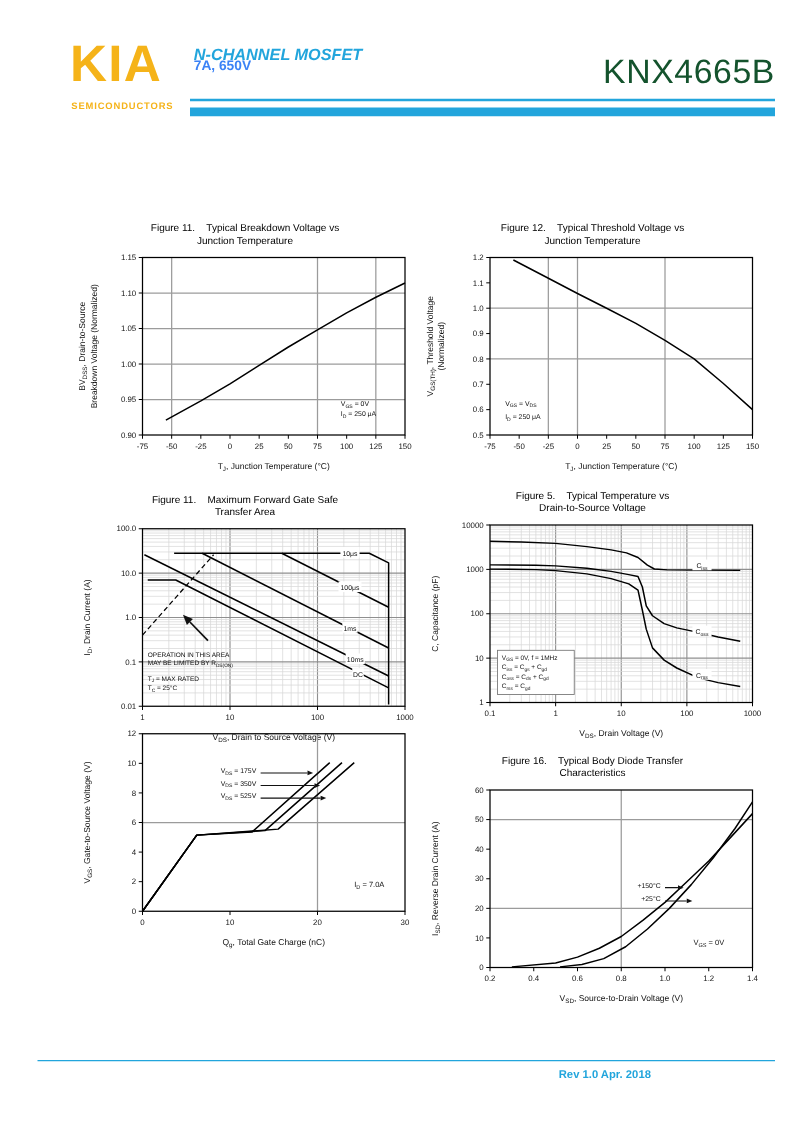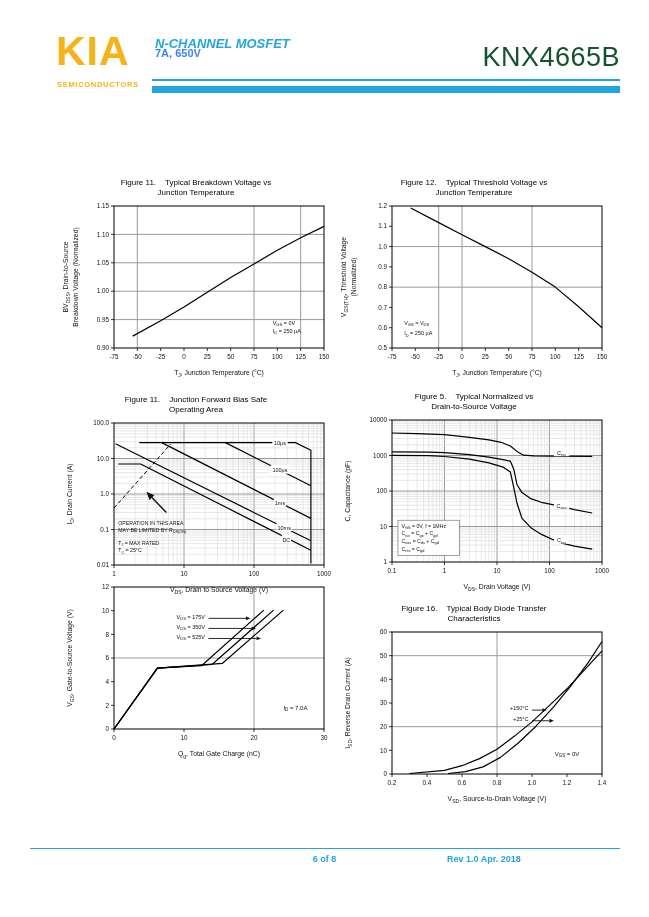--- a/index.html
+++ b/index.html
@@ -143,22 +143,22 @@
         <line x1="55" y1="8" x2="58" y2="8" stroke="#000" stroke-width="0.8"></line>
         <text x="53" y="10.2" font-size="6.3" text-anchor="end" fill="#111"><tspan dy="0">1.2</tspan></text>
         <text x="163" y="177" font-size="6.8" text-anchor="middle" fill="#111"><tspan dy="0">T</tspan><tspan dy="1.632" font-size="5.032">J</tspan><tspan dy="-1.632">, Junction Temperature (°C)</tspan></text>
         <text x="12" y="79" font-size="6.8" text-anchor="middle" fill="#111" transform="rotate(-90 12 79)"><tspan dy="0">V</tspan><tspan dy="1.632" font-size="5.032">GS(TH)</tspan><tspan dy="-1.632">, Threshold Voltage</tspan></text>
         <text x="21.5" y="79" font-size="6.8" text-anchor="middle" fill="#111" transform="rotate(-90 21.5 79)"><tspan dy="0">(Normalized)</tspan></text>
       </svg>
   </div>
 
   <div class="figure" style="left:56px;top:363px;">
     <div class="fig-title">
-      <span class="flabel">Figure 11.</span><span>Junction Forward Bias Safe</span><br>
-      <span>Operating Area</span>
+      <span class="flabel">Figure 11.</span><span>Maximum Forward Gate Safe</span><br>
+      <span>Transfer Area</span>
     </div>
     <svg class="chart" viewBox="0 0 280 196">
         <line x1="79.07209969647869" y1="8" x2="79.07209969647869" y2="150" stroke="#d8d8d8" stroke-width="0.6"></line>
         <line x1="91.39848783037638" y1="8" x2="91.39848783037638" y2="150" stroke="#d8d8d8" stroke-width="0.6"></line>
         <line x1="100.14419939295738" y1="8" x2="100.14419939295738" y2="150" stroke="#d8d8d8" stroke-width="0.6"></line>
         <line x1="106.92790030352131" y1="8" x2="106.92790030352131" y2="150" stroke="#d8d8d8" stroke-width="0.6"></line>
         <line x1="112.47058752685506" y1="8" x2="112.47058752685506" y2="150" stroke="#d8d8d8" stroke-width="0.6"></line>
         <line x1="117.15686280099797" y1="8" x2="117.15686280099797" y2="150" stroke="#d8d8d8" stroke-width="0.6"></line>
         <line x1="121.21629908943605" y1="8" x2="121.21629908943605" y2="150" stroke="#d8d8d8" stroke-width="0.6"></line>
         <line x1="124.79697566075275" y1="8" x2="124.79697566075275" y2="150" stroke="#d8d8d8" stroke-width="0.6"></line>
@@ -256,21 +256,21 @@
         <text x="53" y="45.7" font-size="6.3" text-anchor="end" fill="#111"><tspan dy="0">10.0</tspan></text>
         <line x1="55" y1="8" x2="58" y2="8" stroke="#000" stroke-width="0.8"></line>
         <text x="53" y="10.2" font-size="6.3" text-anchor="end" fill="#111"><tspan dy="0">100.0</tspan></text>
         <text x="163" y="177" font-size="6.8" text-anchor="middle" fill="#111"><tspan dy="0">V</tspan><tspan dy="1.632" font-size="5.032">DS</tspan><tspan dy="-1.632">, Drain to Source Voltage (V)</tspan></text>
         <text x="16" y="79" font-size="6.8" text-anchor="middle" fill="#111" transform="rotate(-90 16 79)"><tspan dy="0">I</tspan><tspan dy="1.632" font-size="5.032">D</tspan><tspan dy="-1.632">, Drain Current (A)</tspan></text>
       </svg>
   </div>
 
   <div class="figure" style="left:334px;top:360px;">
     <div class="fig-title">
-      <span class="flabel">Figure 5.</span><span>Typical Normalized vs</span><br>
+      <span class="flabel">Figure 5.</span><span>Typical Temperature vs</span><br>
       <span>Drain-to-Source Voltage</span>
     </div>
     <svg class="chart" viewBox="0 0 280 196">
         <line x1="73.80407477235902" y1="8" x2="73.80407477235902" y2="150" stroke="#d8d8d8" stroke-width="0.6"></line>
         <line x1="83.04886587278227" y1="8" x2="83.04886587278227" y2="150" stroke="#d8d8d8" stroke-width="0.6"></line>
         <line x1="89.60814954471803" y1="8" x2="89.60814954471803" y2="150" stroke="#d8d8d8" stroke-width="0.6"></line>
         <line x1="94.69592522764098" y1="8" x2="94.69592522764098" y2="150" stroke="#d8d8d8" stroke-width="0.6"></line>
         <line x1="98.8529406451413" y1="8" x2="98.8529406451413" y2="150" stroke="#d8d8d8" stroke-width="0.6"></line>
         <line x1="102.36764710074848" y1="8" x2="102.36764710074848" y2="150" stroke="#d8d8d8" stroke-width="0.6"></line>
         <line x1="105.41222431707703" y1="8" x2="105.41222431707703" y2="150" stroke="#d8d8d8" stroke-width="0.6"></line>
@@ -468,16 +468,15 @@
         <line x1="55" y1="31.666666666666657" x2="58" y2="31.666666666666657" stroke="#000" stroke-width="0.8"></line>
         <text x="53" y="33.86666666666666" font-size="6.3" text-anchor="end" fill="#111"><tspan dy="0">50</tspan></text>
         <line x1="55" y1="8" x2="58" y2="8" stroke="#000" stroke-width="0.8"></line>
         <text x="53" y="10.2" font-size="6.3" text-anchor="end" fill="#111"><tspan dy="0">60</tspan></text>
         <text x="163" y="177" font-size="6.8" text-anchor="middle" fill="#111"><tspan dy="0">V</tspan><tspan dy="1.632" font-size="5.032">SD</tspan><tspan dy="-1.632">, Source-to-Drain Voltage (V)</tspan></text>
         <text x="16" y="79" font-size="6.8" text-anchor="middle" fill="#111" transform="rotate(-90 16 79)"><tspan dy="0">I</tspan><tspan dy="1.632" font-size="5.032">SD</tspan><tspan dy="-1.632">, Reverse Drain Current (A)</tspan></text>
       </svg>
   </div>
 
   <div class="footer-line"></div>
-  <div class="footer-page">6 of 8</div>
   <div class="footer-rev">Rev 1.0 Apr. 2018</div>
 
 </div>
 
 </body></html>

